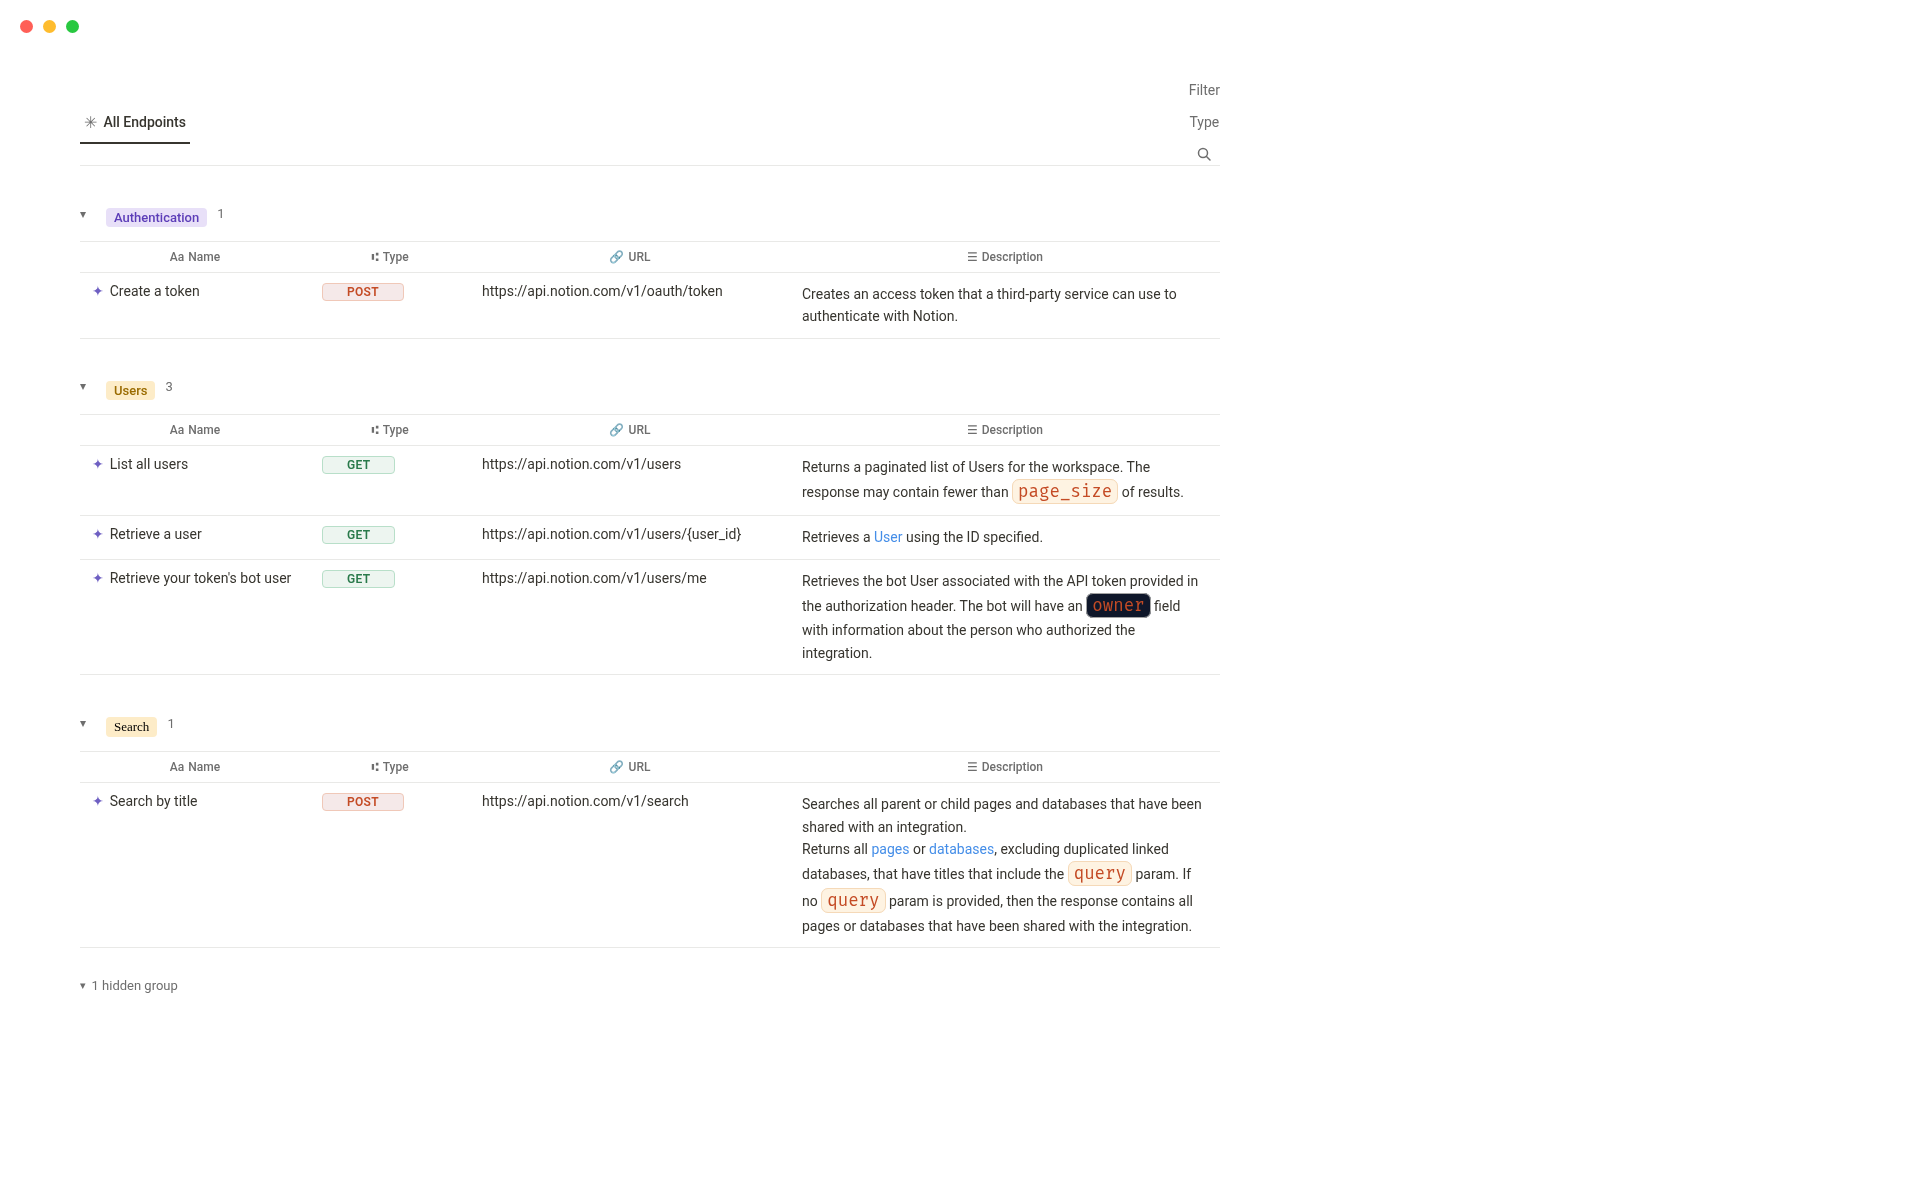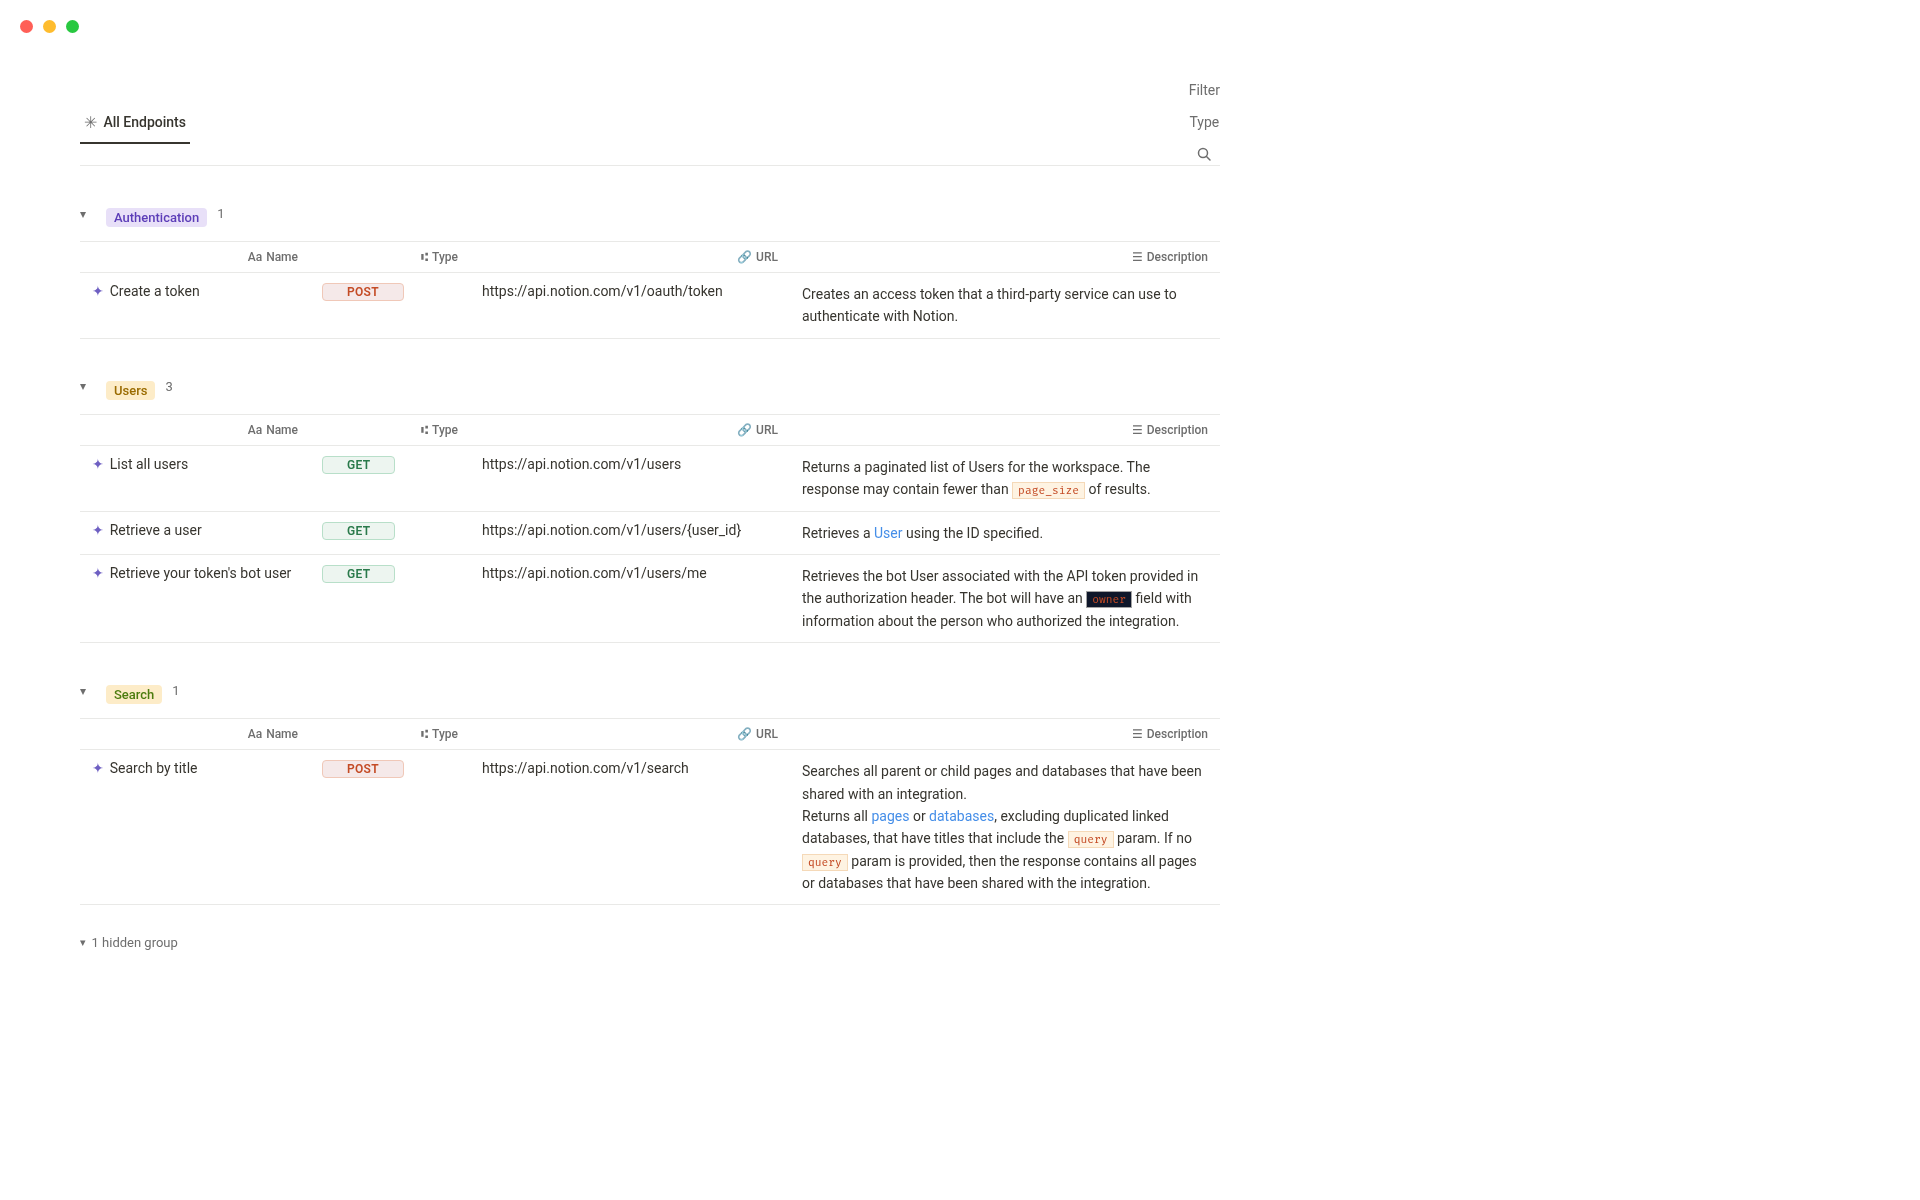--- a/index.html
+++ b/index.html
@@ -100,35 +100,35 @@
       display: inline-flex;
       align-items: center;
       padding: 2px 8px;
       border-radius: 4px;
       font-size: 13px;
       font-weight: 500;
       margin-top: 8px;
     }
     .badge-auth { background: #e8e0f8; color: #5c3db8; }
     .badge-users { background: #fdecc8; color: #9a6b00; }
-    .badge-search { background: #fdecc8; color: #4d7c0f; }
+    .badge-search { background: #fdecc8; color: #000000; font-family: Liberation Serif, serif; }
 
     .section-count {
       color: #6e6e6e;
       font-size: 13px;
     }
 
     
     .table {
       width: 100%;
       border-collapse: collapse;
       margin-top: 8px;
     }
     .table th {
-      text-align: right;
+      text-align: center;
       padding: 8px 12px;
       font-size: 12px;
       font-weight: 500;
       color: #6e6e6e;
       border-top: 1px solid #e9e9e7;
       border-bottom: 1px solid #e9e9e7;
     }
     .table td {
       padding: 10px 12px;
       vertical-align: top;
@@ -171,23 +171,23 @@
 
     .desc-cell {
       color: #37352f;
       font-size: 13px;
       line-height: 1.6;
     }
 
     .inline-code {
       display: inline;
       padding: 1px 5px;
-      border-radius: 0;
+      border-radius: 7px;
       font-family: 'SF Mono', 'Fira Code', monospace;
-      font-size: 11px;
+      font-size: 17px;
     }
     .code-orange { background: #fef3e2; color: #c44b25; border: 1px solid #f5d9b8; }
     .code-red { background: #0f172a; color: #c44b25; border: 1px solid #a3a3a3; }
 
     .link-text {
       color: #458ee8;
       cursor: pointer;
     }
 
     

